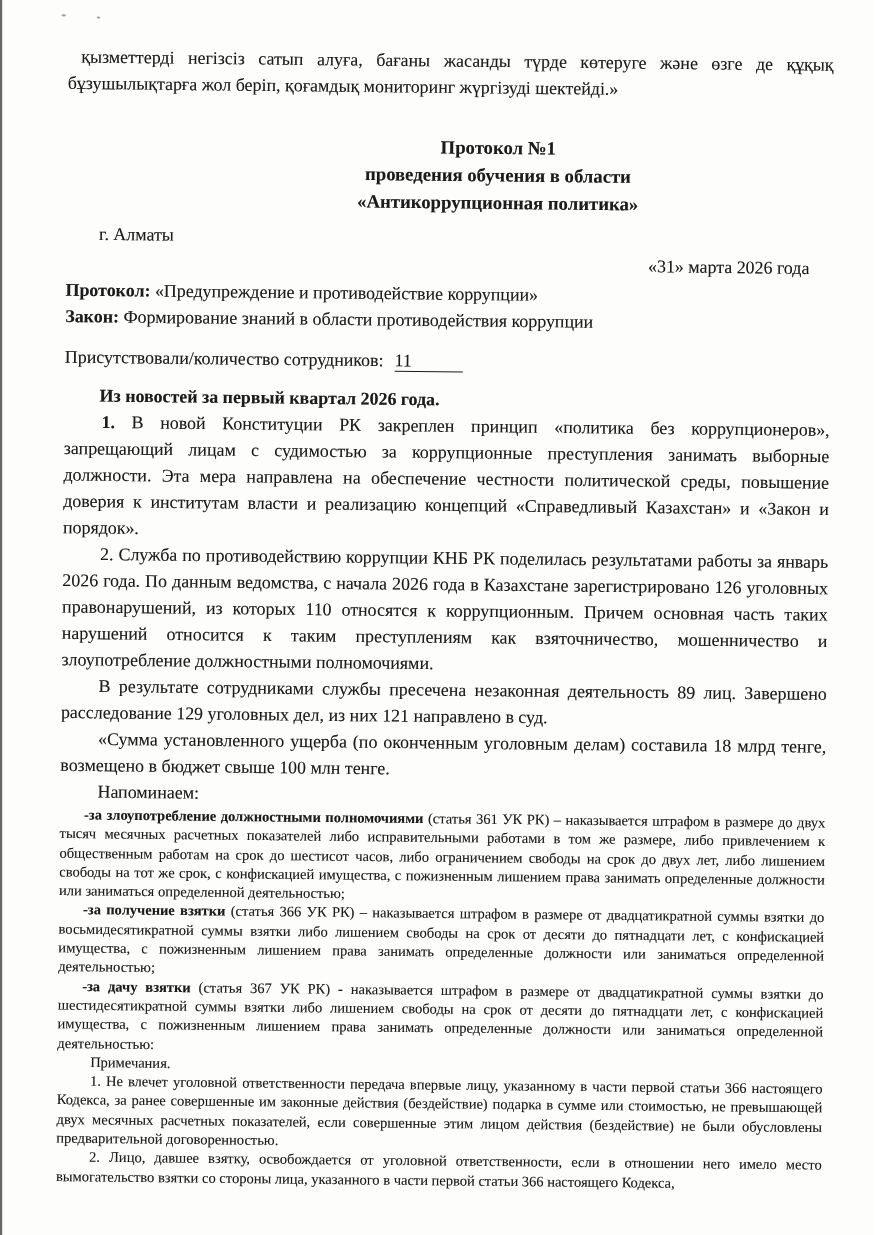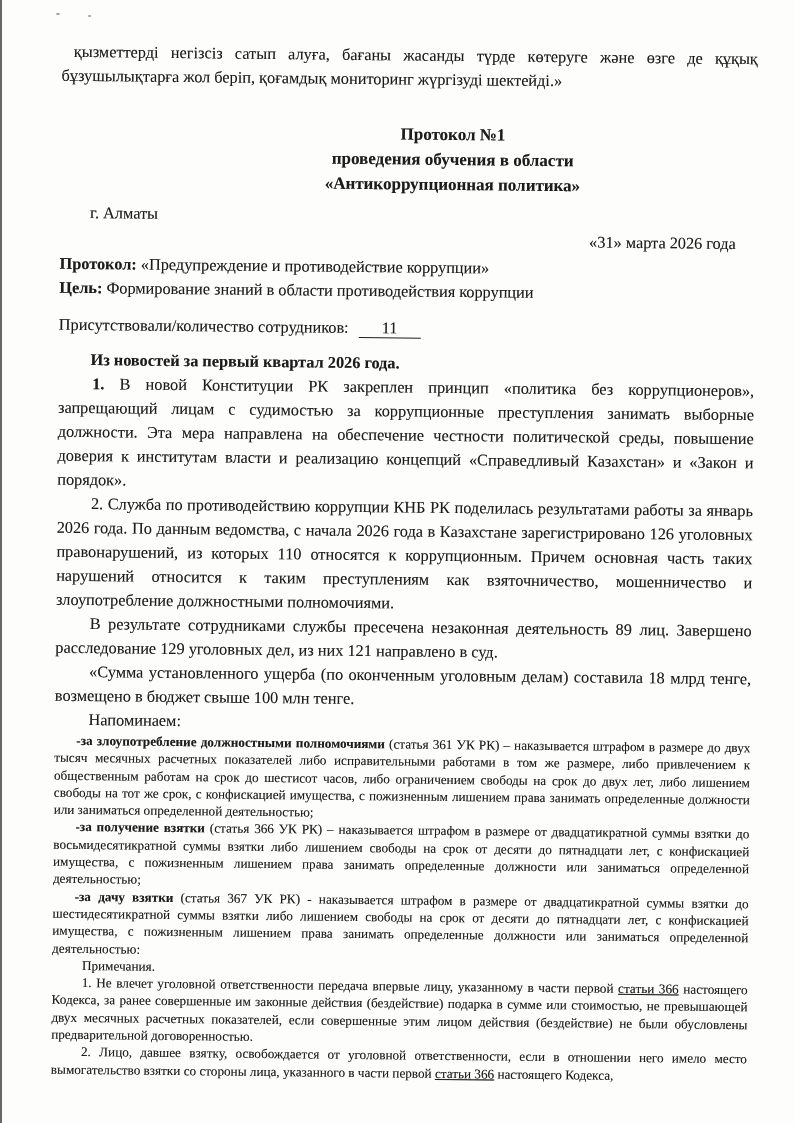--- a/index.html
+++ b/index.html
@@ -43,28 +43,28 @@
     font-size: 17px; line-height: 25px;
   }
   .city-line { margin-top: 8px; text-indent: 30px; text-align: left; }
   .date-line { text-align: right; padding-right: 20px; }
   .kv { text-align: left; }
   .kv-first { margin-top: 3px; }
   .attendees { margin-top: 13px; text-align: left; }
   .blank {
     display: inline-block; min-width: 62px;
     border-bottom: 1.5px solid #1c1c1c;
-    text-align: center; margin-left: 10px; line-height: 18px;
+    text-align: left; margin-left: 10px; line-height: 18px;
   }
   .news-heading { margin-top: 11px; font-weight: 700; text-indent: 32px; text-align: left; }
   .para  { text-indent: 34px; }
   .small { font-size: 13.2px; line-height: 17.3px; text-align: justify; text-indent: 22px; }
   .notes-heading { text-indent: 30px; text-align: left; }
   .note  { text-indent: 30px; }
-  .u { text-decoration: underline; }
+  .u { }
   b { font-weight: 700; }
 </style>
 </head>
 <body>
 
 <div class="page">
   <div class="edge-shadow"></div>
   <div class="speck s1"></div>
   <div class="speck s2"></div>
 
@@ -75,21 +75,21 @@
     <div class="title-block">
       <div>Протокол №1</div>
       <div>проведения обучения в области</div>
       <div>«Антикоррупционная политика»</div>
     </div>
 
     <p class="big city-line">г. Алматы</p>
     <p class="big date-line">«31» марта 2026 года</p>
 
     <p class="big kv kv-first"><b>Протокол:</b><span> «Предупреждение и противодействие коррупции»</span></p>
-    <p class="big kv"><b>Цель:</b><span> Формирование знаний в области противодействия коррупции</span></p>
+    <p class="big kv"><b>Закон:</b><span> Формирование знаний в области противодействия коррупции</span></p>
 
     <p class="big attendees"><span>Присутствовали/количество сотрудников:</span><span class="blank">11</span></p>
 
     <p class="big news-heading">Из новостей за первый квартал 2026 года.</p>
 
     <p class="big para"><b>1.</b><span> В новой Конституции РК закреплен принцип «политика без коррупционеров», запрещающий лицам с судимостью за коррупционные преступления занимать выборные должности. Эта мера направлена на обеспечение честности политической среды, повышение доверия к институтам власти и реализацию концепций «Справедливый Казахстан» и «Закон и порядок».</span></p>
     <p class="big para">2. Служба по противодействию коррупции КНБ РК поделилась результатами работы за январь 2026 года. По данным ведомства, с начала 2026 года в Казахстане зарегистрировано 126 уголовных правонарушений, из которых 110 относятся к коррупционным. Причем основная часть таких нарушений относится к таким преступлениям как взяточничество, мошенничество и злоупотребление должностными полномочиями.</p>
     <p class="big para">В результате сотрудниками службы пресечена незаконная деятельность 89 лиц. Завершено расследование 129 уголовных дел, из них 121 направлено в суд.</p>
     <p class="big para">«Сумма установленного ущерба (по оконченным уголовным делам) составила 18 млрд тенге, возмещено в бюджет свыше 100 млн тенге.</p>
     <p class="big para">Напоминаем:</p>

